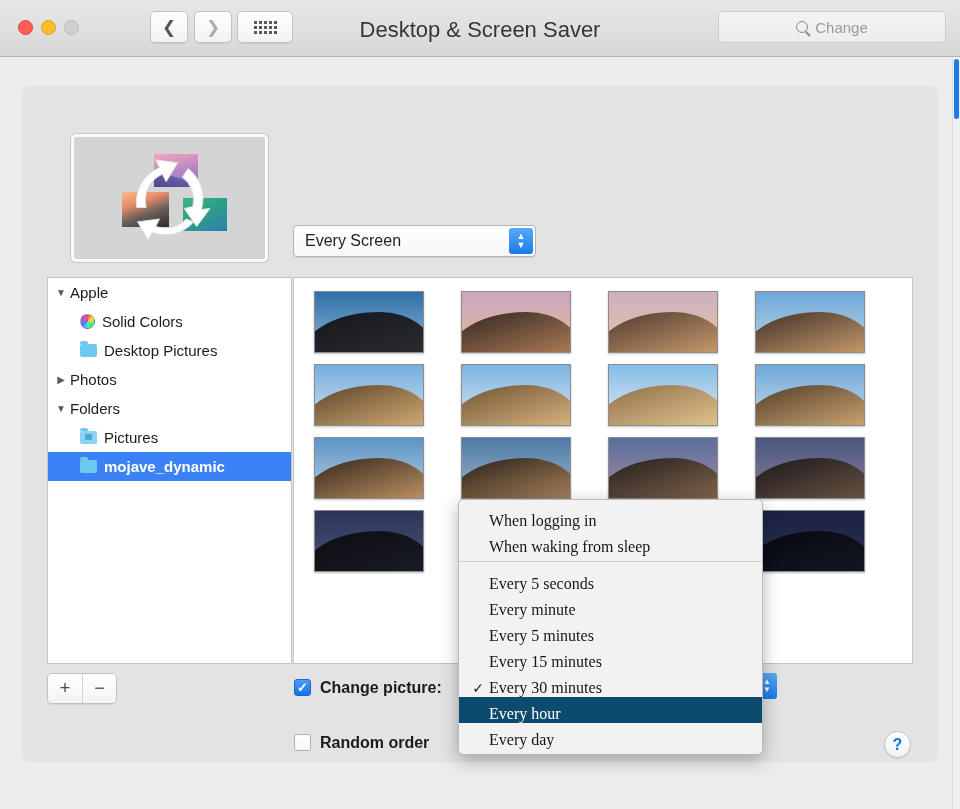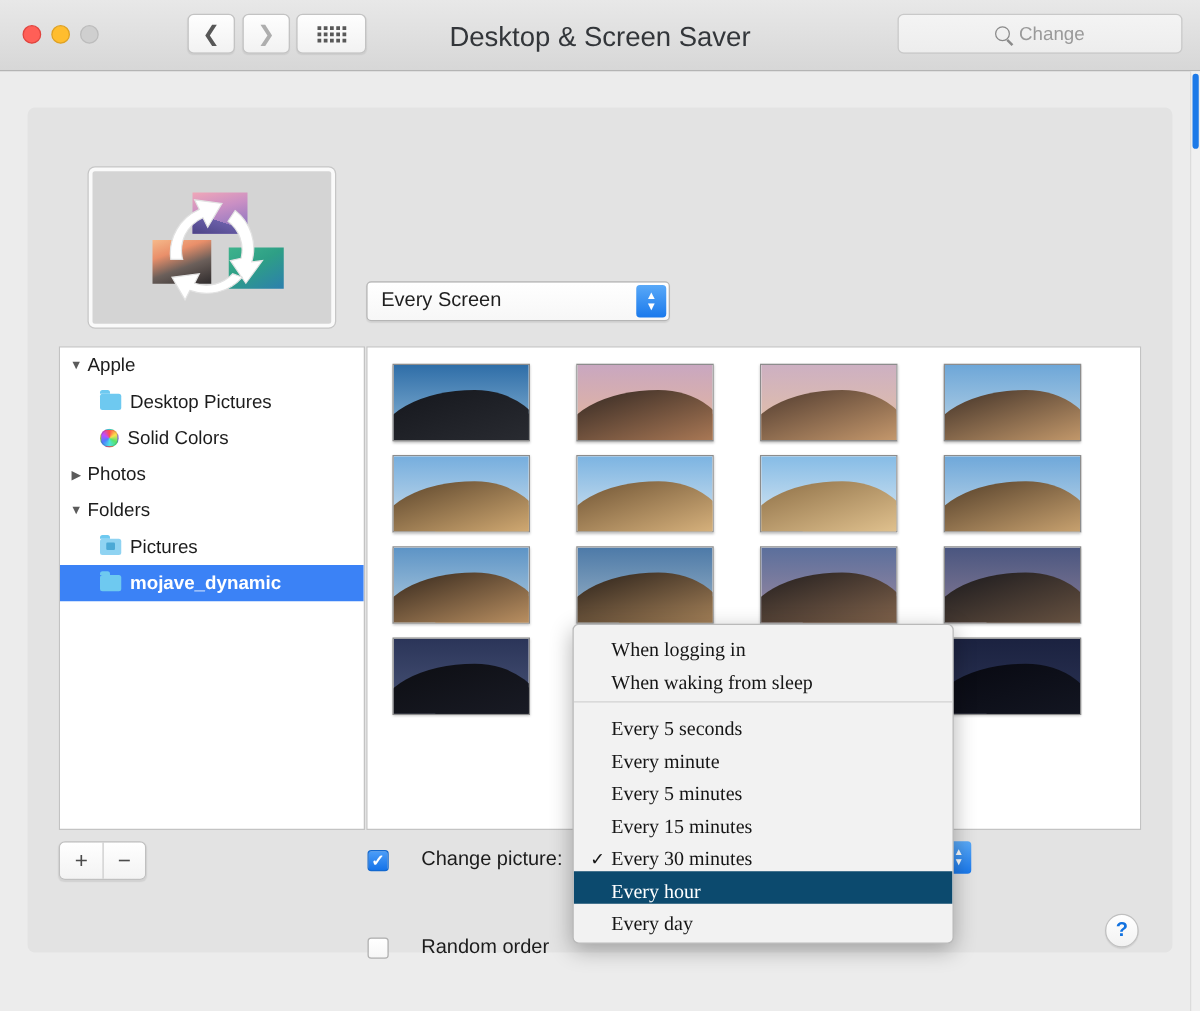--- a/index.html
+++ b/index.html
@@ -211,23 +211,23 @@
     border: 1px solid #c0c0c0; box-shadow: 0 1px 1px rgba(0,0,0,0.08);
   }
   .pmbtn {
     width: 34px; height: 29px;
     background: linear-gradient(to bottom, #ffffff, #f3f3f3);
     display: flex; align-items: center; justify-content: center;
     font-size: 18px; color: #4a4a4a;
   }
   .pmbtn + .pmbtn { border-left: 1px solid #d2d2d2; }
 
-  .cbrow { position: absolute; display: flex; align-items: center; gap: 26px; }
+  .cbrow { position: absolute; display: flex; gap: 9px; font-weight: bold; }
   .cbrow.r1 { left: 294px; top: 679px; }
-  .cbrow.r2 { left: 294px; top: 749px; }
+  .cbrow.r2 { left: 294px; top: 734px; }
   .cbox {
     width: 17px; height: 17px; border-radius: 3px;
     border: 1px solid #b0b0b0;
     background: linear-gradient(to bottom, #ffffff, #f6f6f6);
     display: flex; align-items: center; justify-content: center;
     flex: none;
   }
   .cbox.on {
     background: linear-gradient(to bottom, #4b9df8, #1573e9);
     border-color: #1268cf;
@@ -359,27 +359,27 @@
     </span>
   </div>
 
   <div class="sourcelist" id="sourcelist">
       <div class="row">
         <span class="disc">▼</span>
         <span>Apple</span>
       </div>
       <div class="row">
         <span class="indent"></span>
+        <span class="colorwheel"></span>
+        <span>Solid Colors</span>
+      </div>
+      <div class="row">
+        <span class="indent"></span>
         <span class="folder"></span>
         <span>Desktop Pictures</span>
-      </div>
-      <div class="row">
-        <span class="indent"></span>
-        <span class="colorwheel"></span>
-        <span>Solid Colors</span>
       </div>
       <div class="row">
         <span class="disc">▶</span>
         <span>Photos</span>
       </div>
       <div class="row">
         <span class="disc">▼</span>
         <span>Folders</span>
       </div>
       <div class="row">

